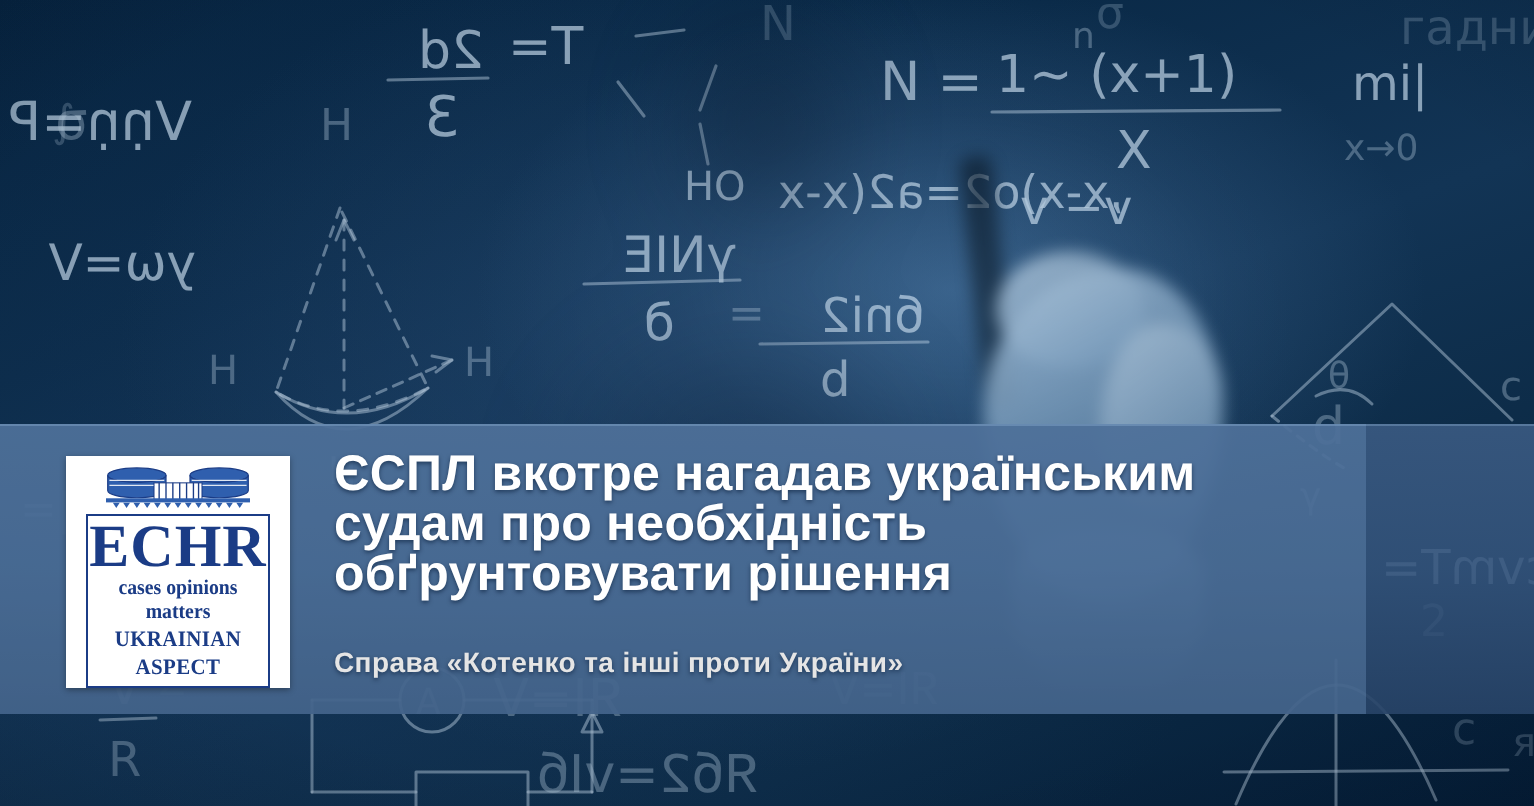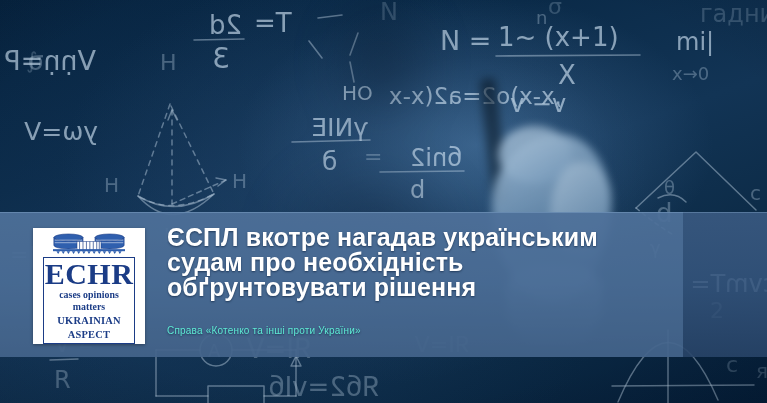--- a/index.html
+++ b/index.html
@@ -218,23 +218,23 @@
     font-weight: 700;
     line-height: 25px;
     letter-spacing: 0.1px;
     text-shadow: 0 1px 2px rgba(0,20,45,0.55);
   }
   .subline {
     position: absolute;
     left: 167px;
     top: 321px;
     width: 500px;
-    color: #5eead4;
-    font-size: 10px;
-    font-weight: 400;
+    color: #e5e5e5;
+    font-size: 14px;
+    font-weight: 700;
     line-height: 20px;
     letter-spacing: 0.2px;
     text-shadow: 0 1px 2px rgba(0,20,45,0.55);
   }
 </style>
 </head>
 <body>
 
 <div class="stage">
 

